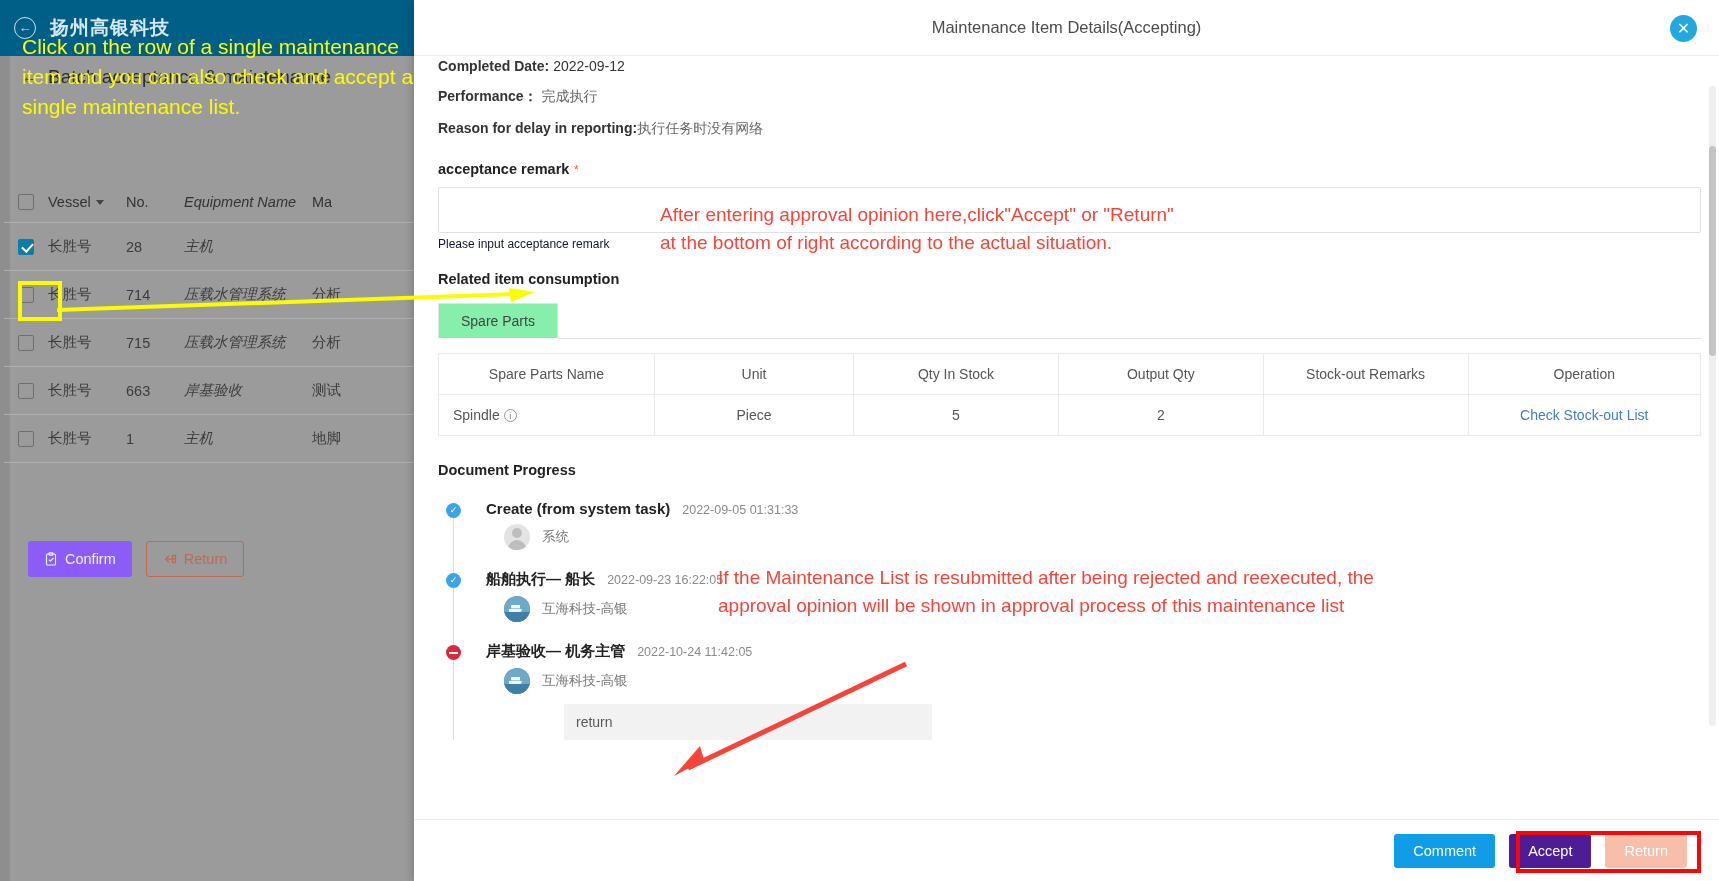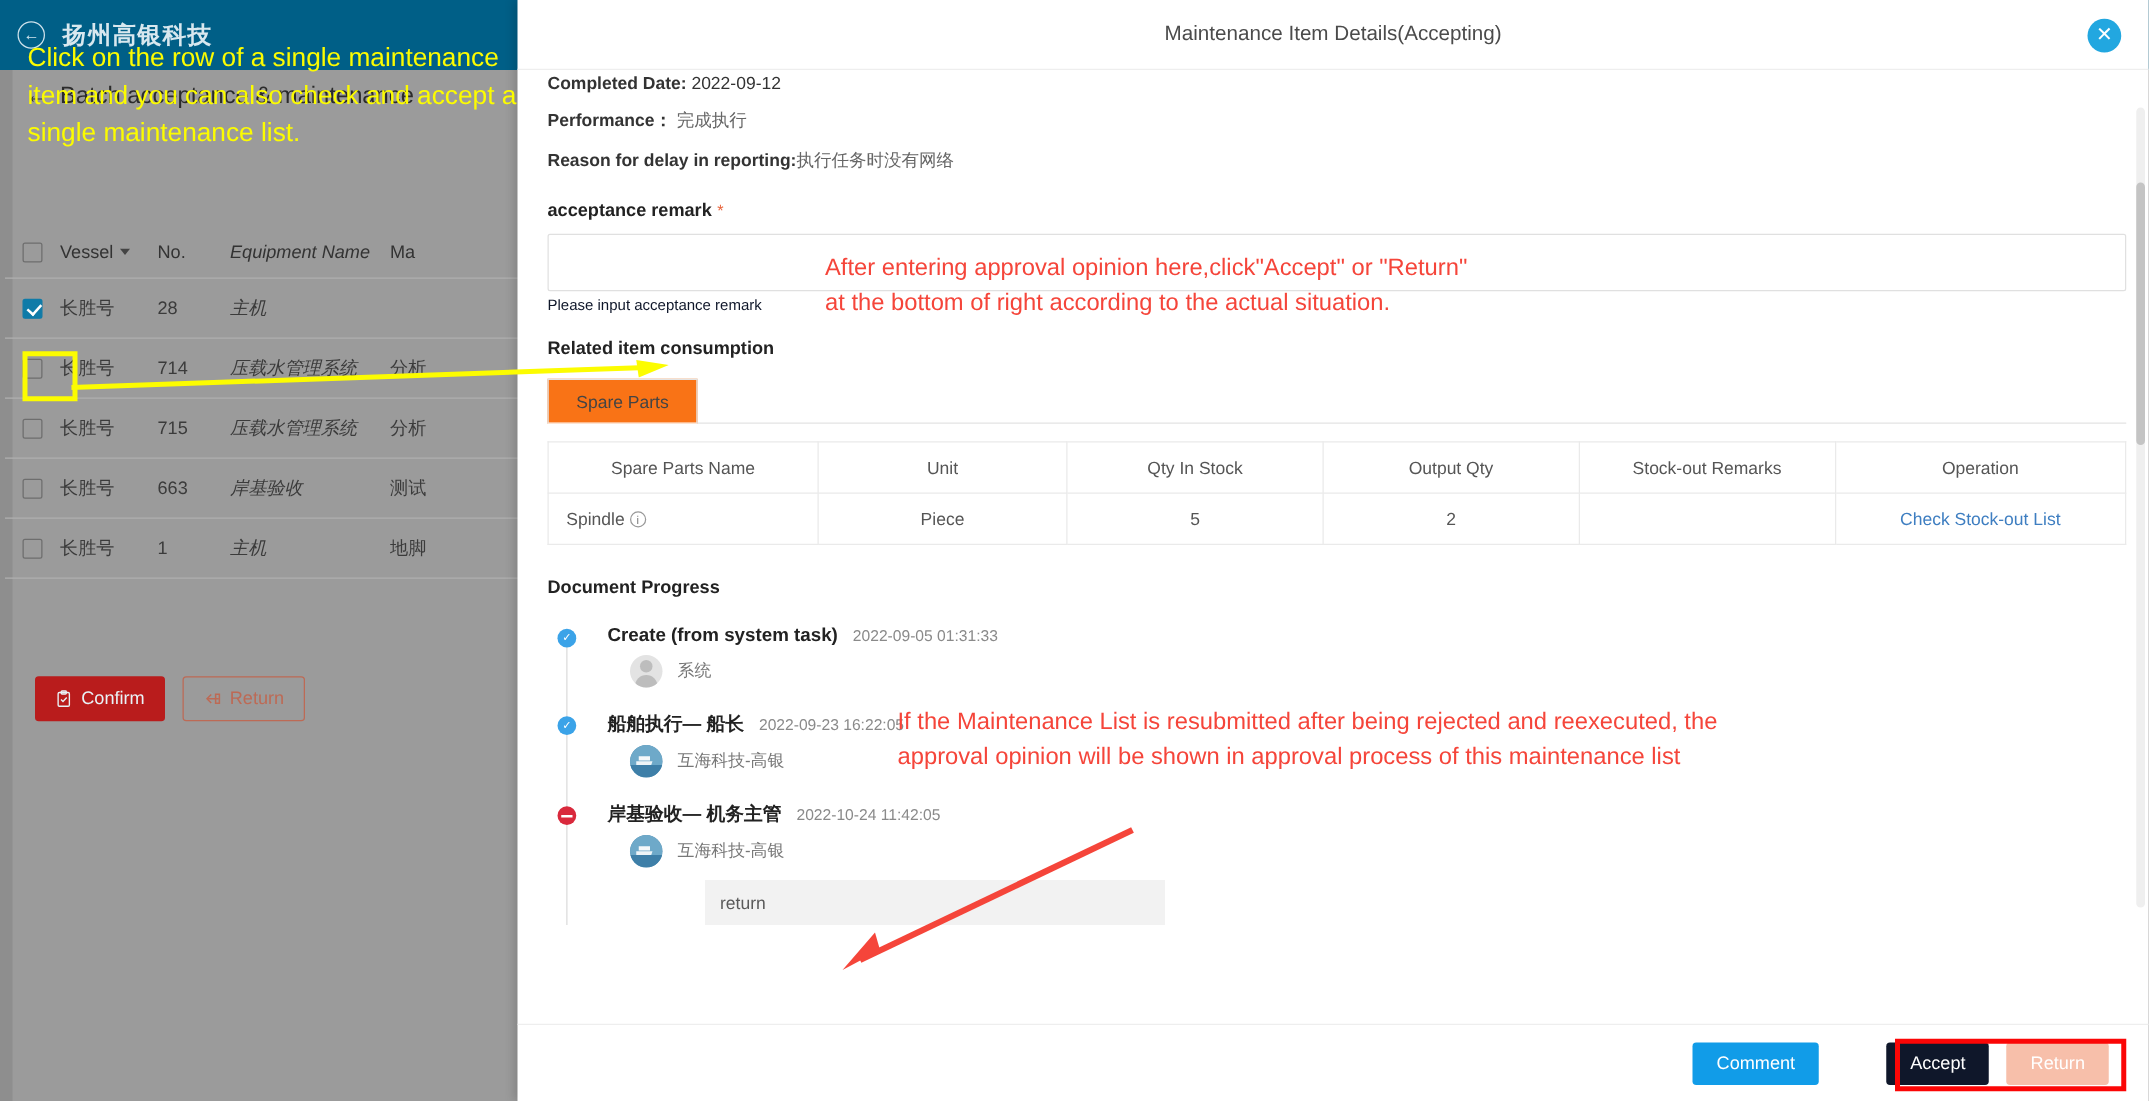--- a/index.html
+++ b/index.html
@@ -64,21 +64,21 @@
 
   .hl-box {
     position:absolute; left:18px; top:225px; width:44px; height:40px;
     border:4px solid #fcfc00; z-index:35;
   }
   .yellow-arrow { position:absolute; left:57px; top:232px; width:480px; height:30px; z-index:34; }
 
   
   .btn-row { position:absolute; left:24px; top:360px; display:flex; gap:14px; }
   .btn-confirm {
-    background:#b91c1c; color:#e9f3f7; border:none; font-size:14.5px;
+    background:#8b5cf6; color:#e9f3f7; border:none; font-size:14.5px;
     padding:9px 16px; border-radius:3px; display:flex; align-items:center; gap:7px; cursor:pointer;
   }
   .btn-return-out {
     background:transparent; color:#bd6a55; border:1px solid #bd6a55; font-size:14.5px;
     padding:9px 16px; border-radius:3px; display:flex; align-items:center; gap:7px; cursor:pointer;
   }
 
   
   .modal {
     position:absolute; left:414px; top:0; width:1305px; height:881px;
@@ -111,21 +111,21 @@
 
   .remark-box {
     margin-top:9px; height:46px; border:1px solid #e0e0e0; border-radius:2px; background:#fff;
   }
   .err-msg { color:#0f172a; font-size:12px; margin-top:4px; }
 
   .sec-title { font-weight:bold; font-size:14.5px; color:#222; }
 
   .tabs { margin-top:16px; border-bottom:1px solid #e3e3e3; display:flex; }
   .tab {
-    border:1px solid #e3e3e3; border-bottom:1px solid #fff; background:#f97316;
+    border:1px solid #e3e3e3; border-bottom:1px solid #fff; background:#86efac;
     padding:9px 22px; font-size:14px; color:#444; margin-bottom:-1px; cursor:pointer;
   }
 
   table.sp { width:100%; border-collapse:collapse; margin-top:14px; }
   table.sp th {
     border:1px solid #eaeaea; font-weight:normal; color:#555; font-size:14px;
     padding:12px 6px; text-align:center; background:#fff;
   }
   table.sp td {
     border:1px solid #eaeaea; color:#555; font-size:14px; padding:12px 6px; text-align:center;
@@ -171,21 +171,21 @@
 
   
   .modal-foot {
     flex:0 0 62px; height:62px; border-top:1px solid #eee; display:flex; align-items:center;
     justify-content:flex-end; padding-right:32px; gap:14px; position:relative;
   }
   .btn {
     border:none; border-radius:3px; font-size:14.5px; padding:9px 19px; cursor:pointer; color:#fff;
   }
   .btn-comment { background:#119ce8; }
-  .btn-accept { background:#0f172a;margin-left:40px; }
+  .btn-accept { background:#4c1d95; }
   .btn-return { background:#f7bfaa; }
   .foot-hl {
     position:absolute; right:18px; top:11px; width:185px; height:42px;
     border:4px solid #fb0606; z-index:5; pointer-events:none;
   }
   svg { display:block; }
 </style>
 </head>
 <body>
 

